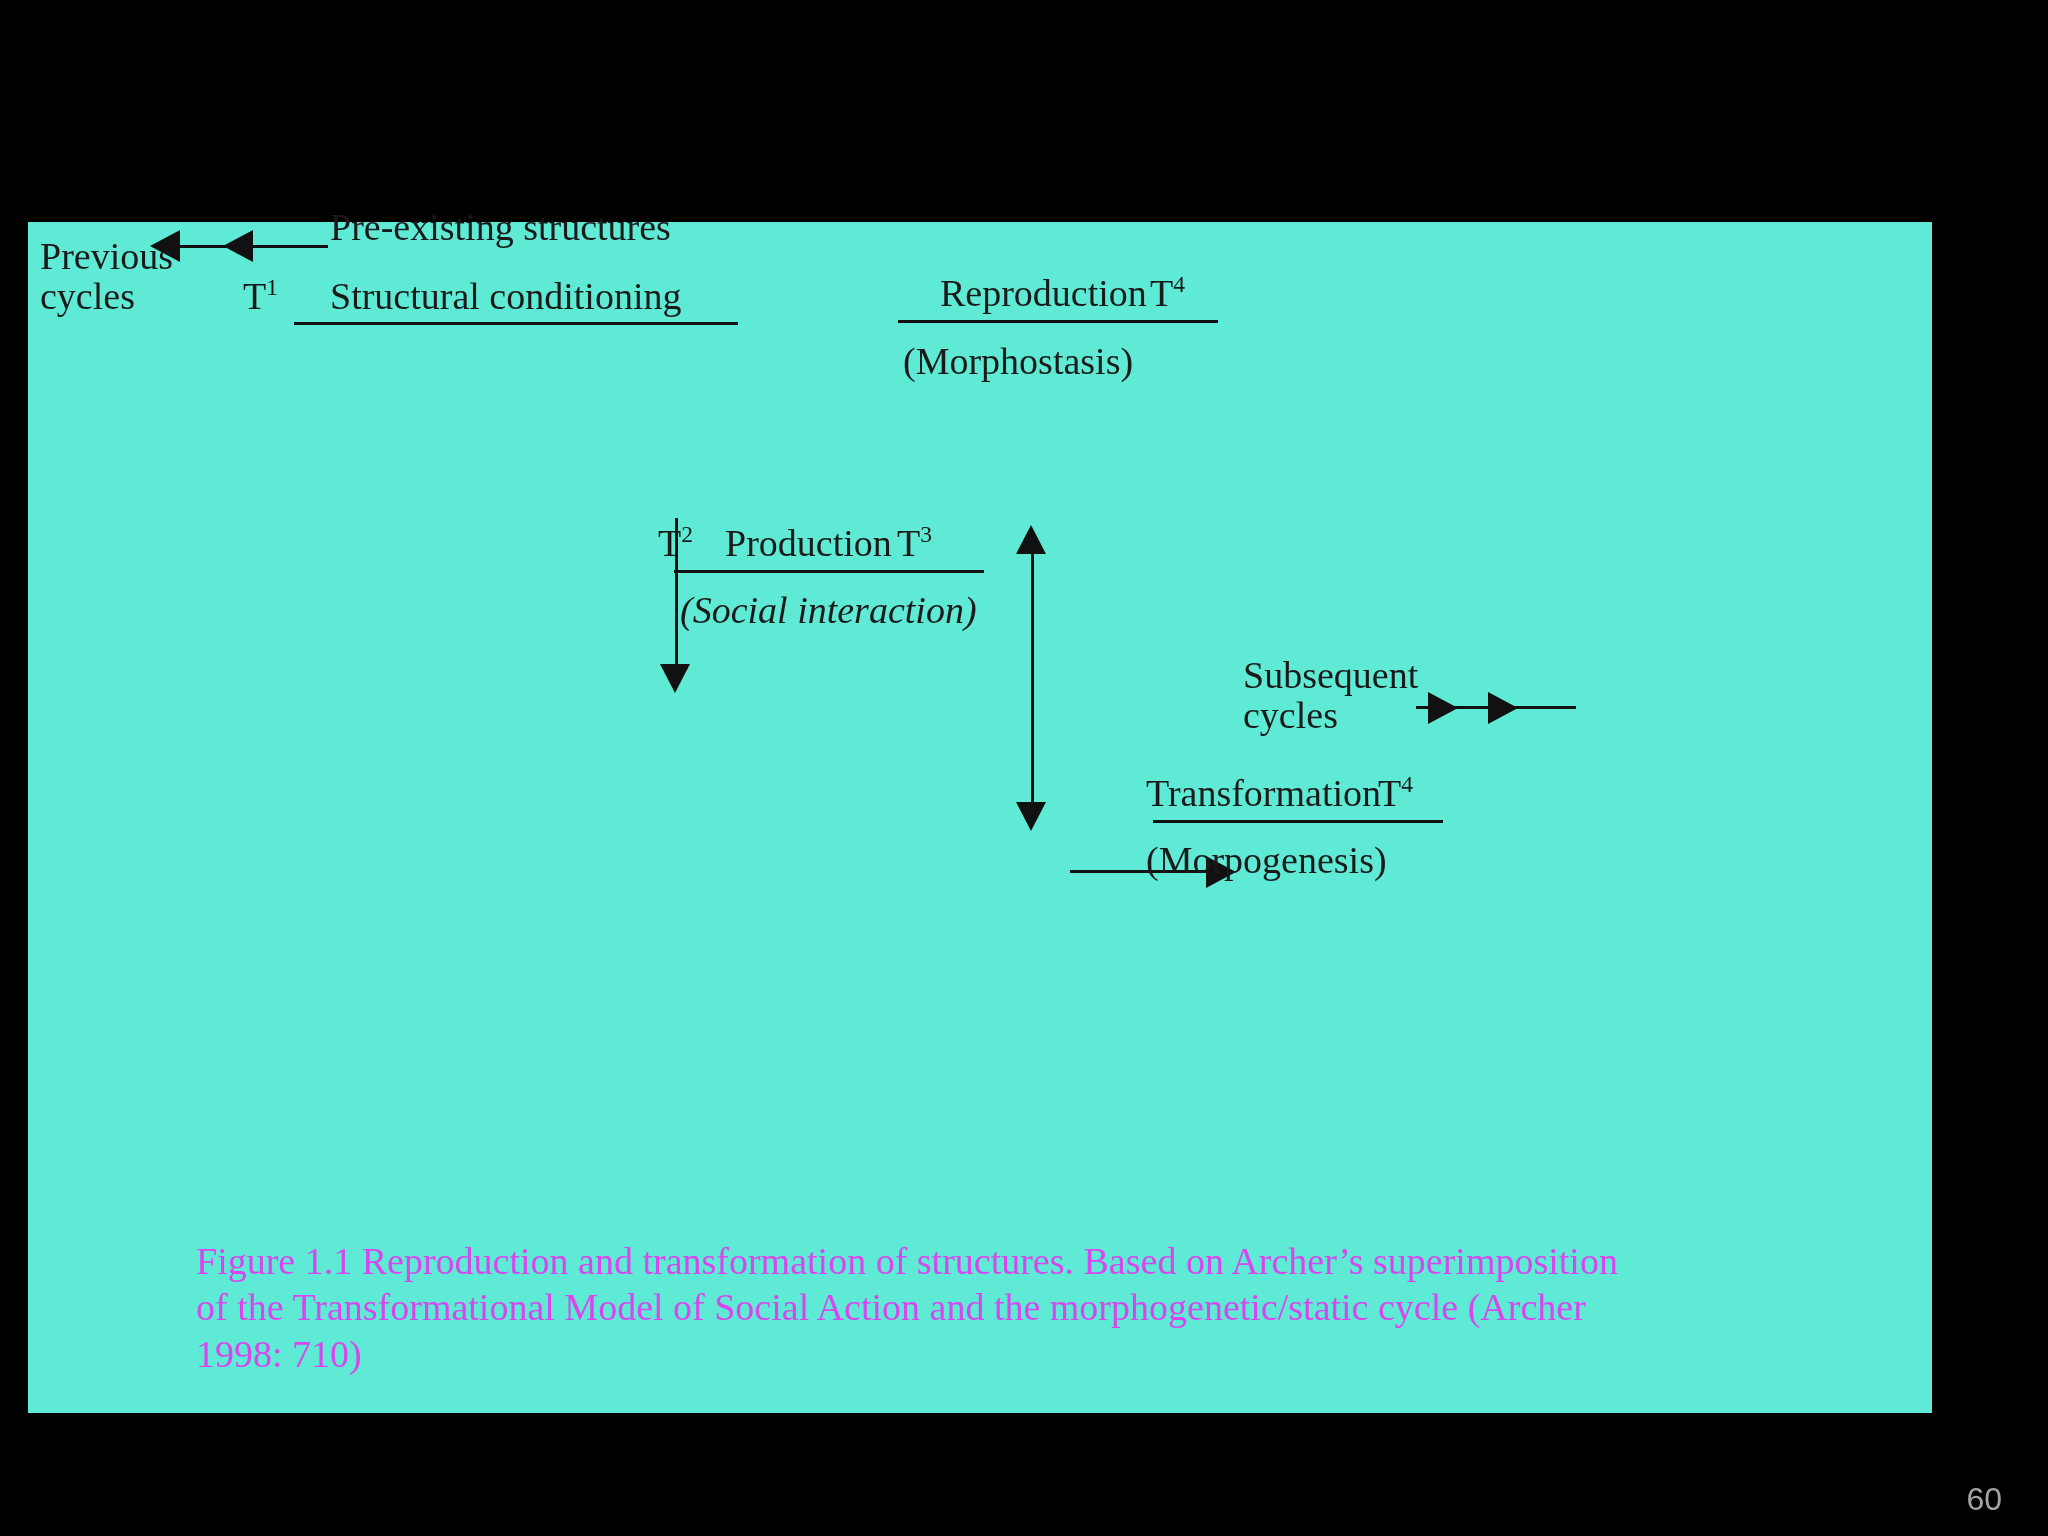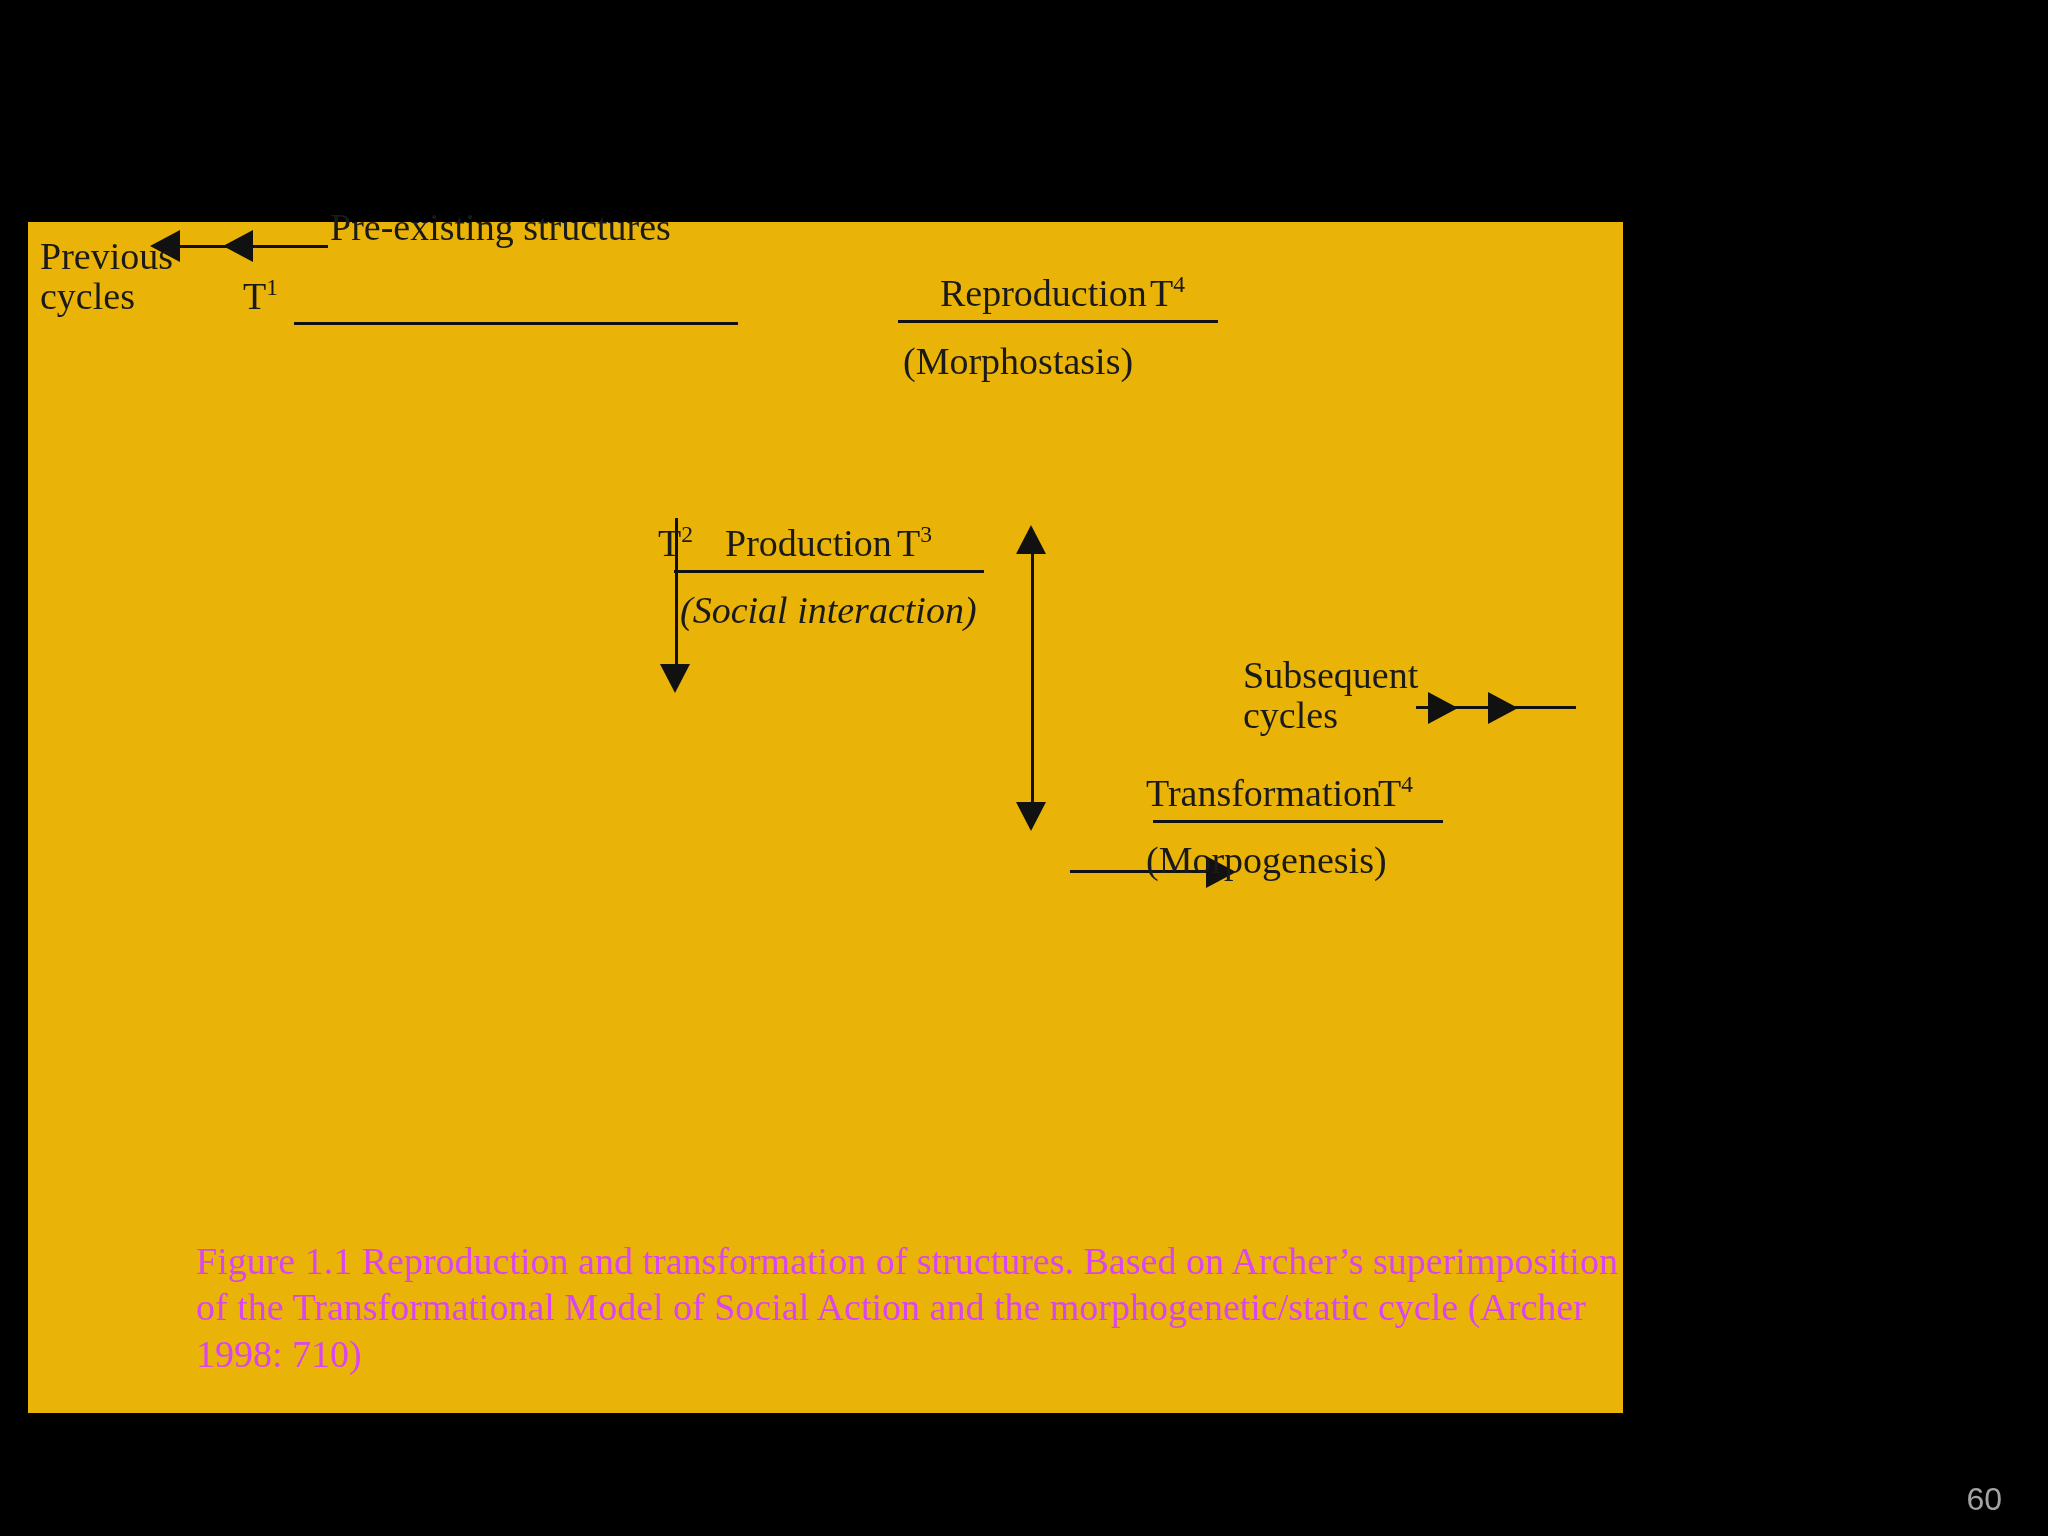--- a/index.html
+++ b/index.html
@@ -12,23 +12,23 @@
     width: 2048px;
     height: 1536px;
     background: #000000;
     overflow: hidden;
     font-family: "Liberation Serif", "DejaVu Serif", serif;
   }
   #canvas {
     position: absolute;
     left: 28px;
     top: 222px;
-    width: 1595px;
+    width: 1904px;
     height: 1191px;
-    background: #eab308;
+    background: #5eead4;
   }
   .txt {
     position: absolute;
     color: #1a1a1a;
     white-space: pre;
     line-height: 1.06;
     font-family: "Liberation Serif", "DejaVu Serif", serif;
   }
   .lbl-lg { font-size: 38px; }
   .sup {
@@ -108,20 +108,21 @@
       <div class="ah ah-left" style="left:195px; top:8px;"></div>
     </div>
 
     <div class="txt lbl-lg" style="left:12px; top:14px;"><span>Previous</span></div>
     <div class="txt lbl-lg" style="left:12px; top:54px;"><span>cycles</span></div>
 
     <div class="txt lbl-lg" style="left:215px; top:54px;"><span>T</span><span class="sup">1</span></div>
 
     <div class="txt lbl-lg" style="left:302px; top:-15px;"><span>Pre-existing structures</span></div>
 
+    <div class="txt lbl-lg" style="left:302px; top:54px;"><span>Structural conditioning</span></div>
     <div class="rule" style="left:266px; top:100px; width:444px;"></div>
 
     <div class="txt lbl-lg" style="left:912px; top:51px;"><span>Reproduction</span></div>
     <div class="txt lbl-lg" style="left:1122px; top:51px;"><span>T</span><span class="sup">4</span></div>
     <div class="rule" style="left:870px; top:98px; width:320px;"></div>
     <div class="txt lbl-lg" style="left:875px; top:119px;"><span>(Morphostasis)</span></div>
 
     <div>
       <div class="vline" style="left:647px; top:296px; height:150px;"></div>
       <div class="ah ah-down" style="left:632px; top:442px;"></div>

